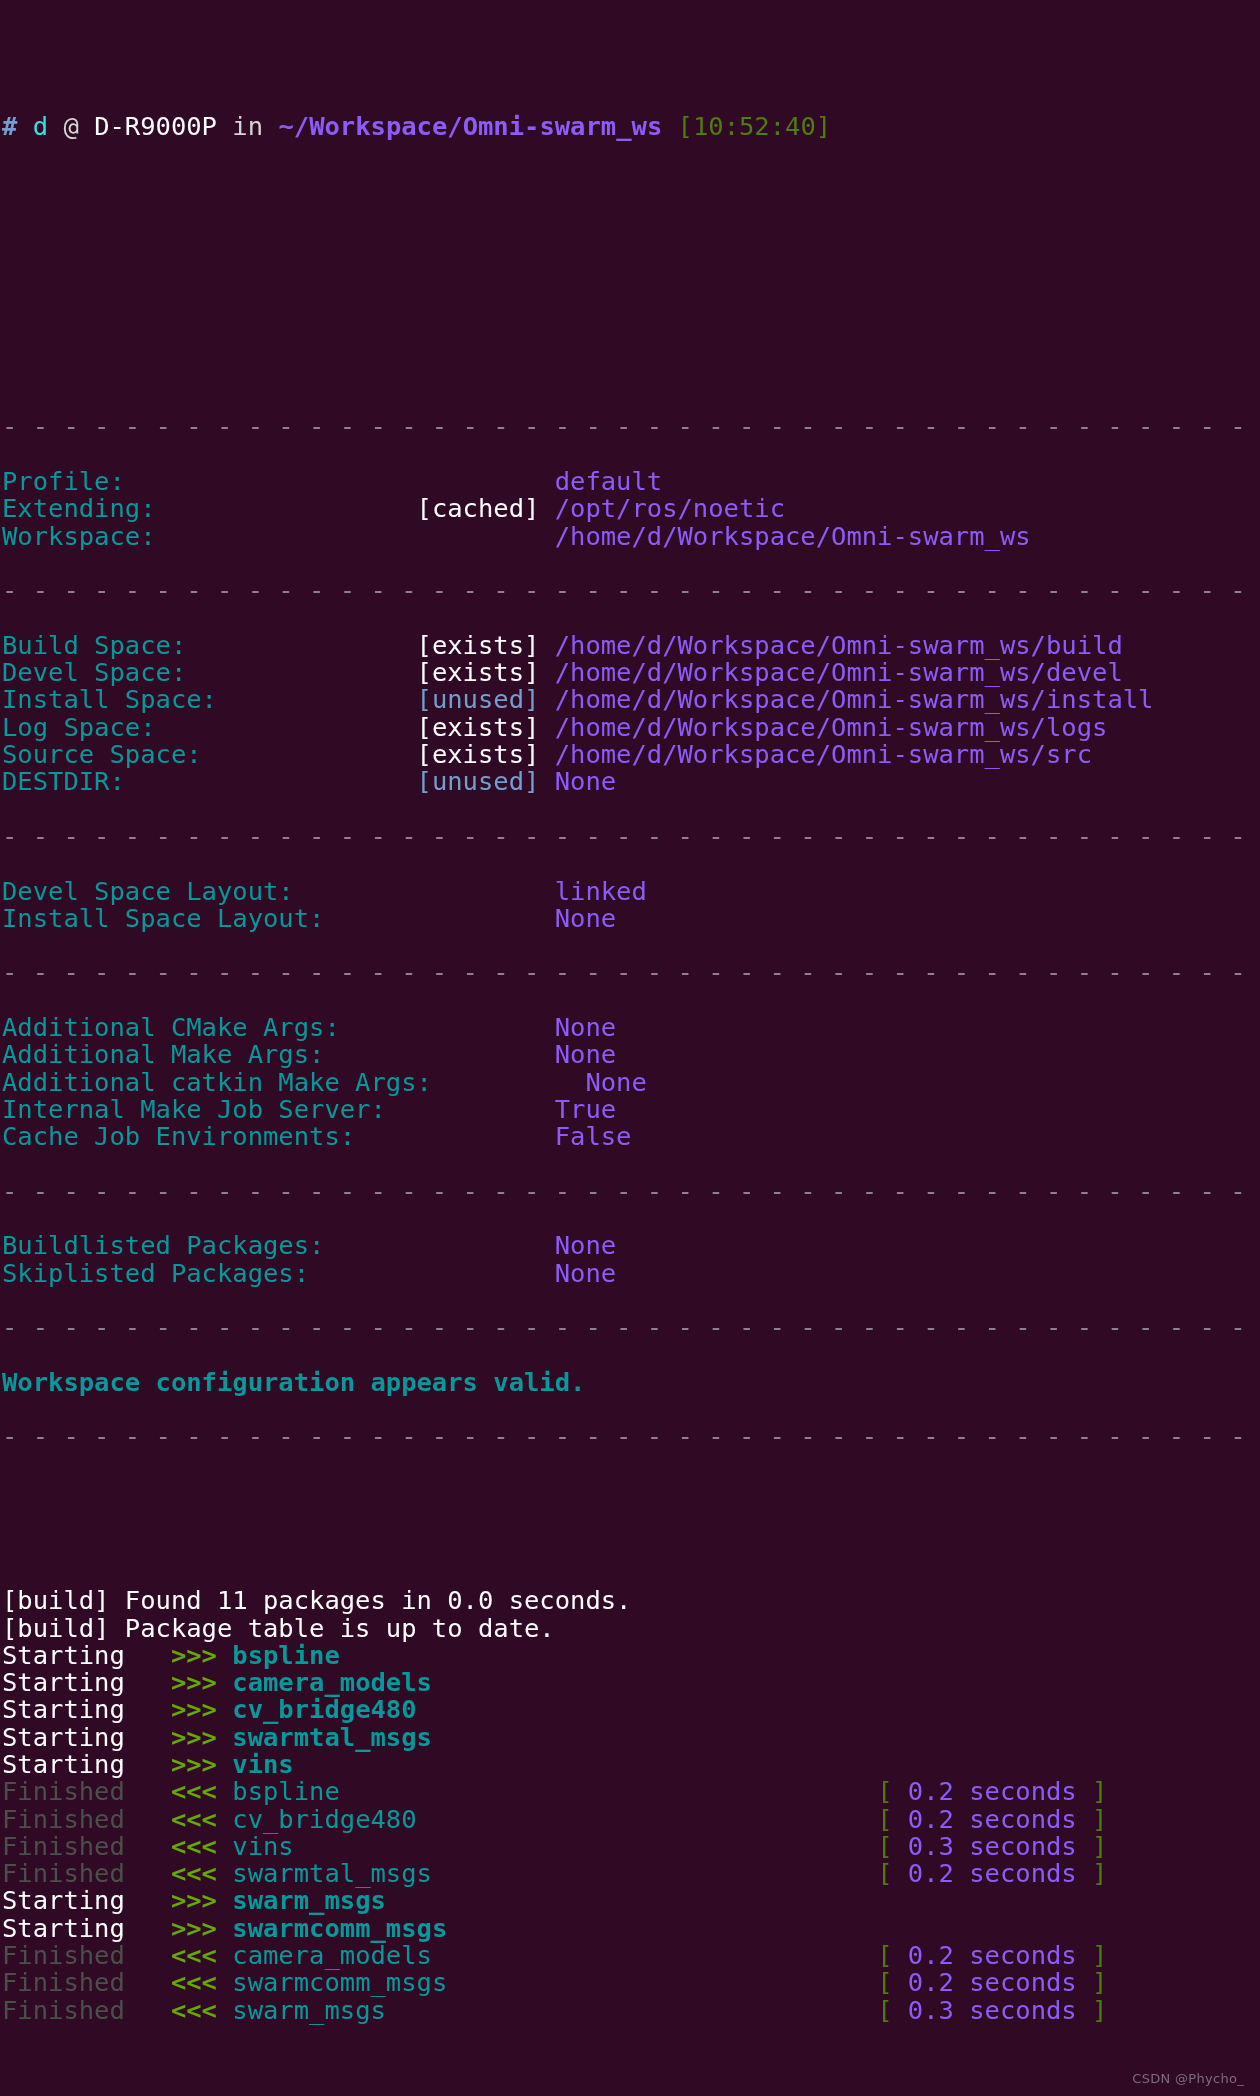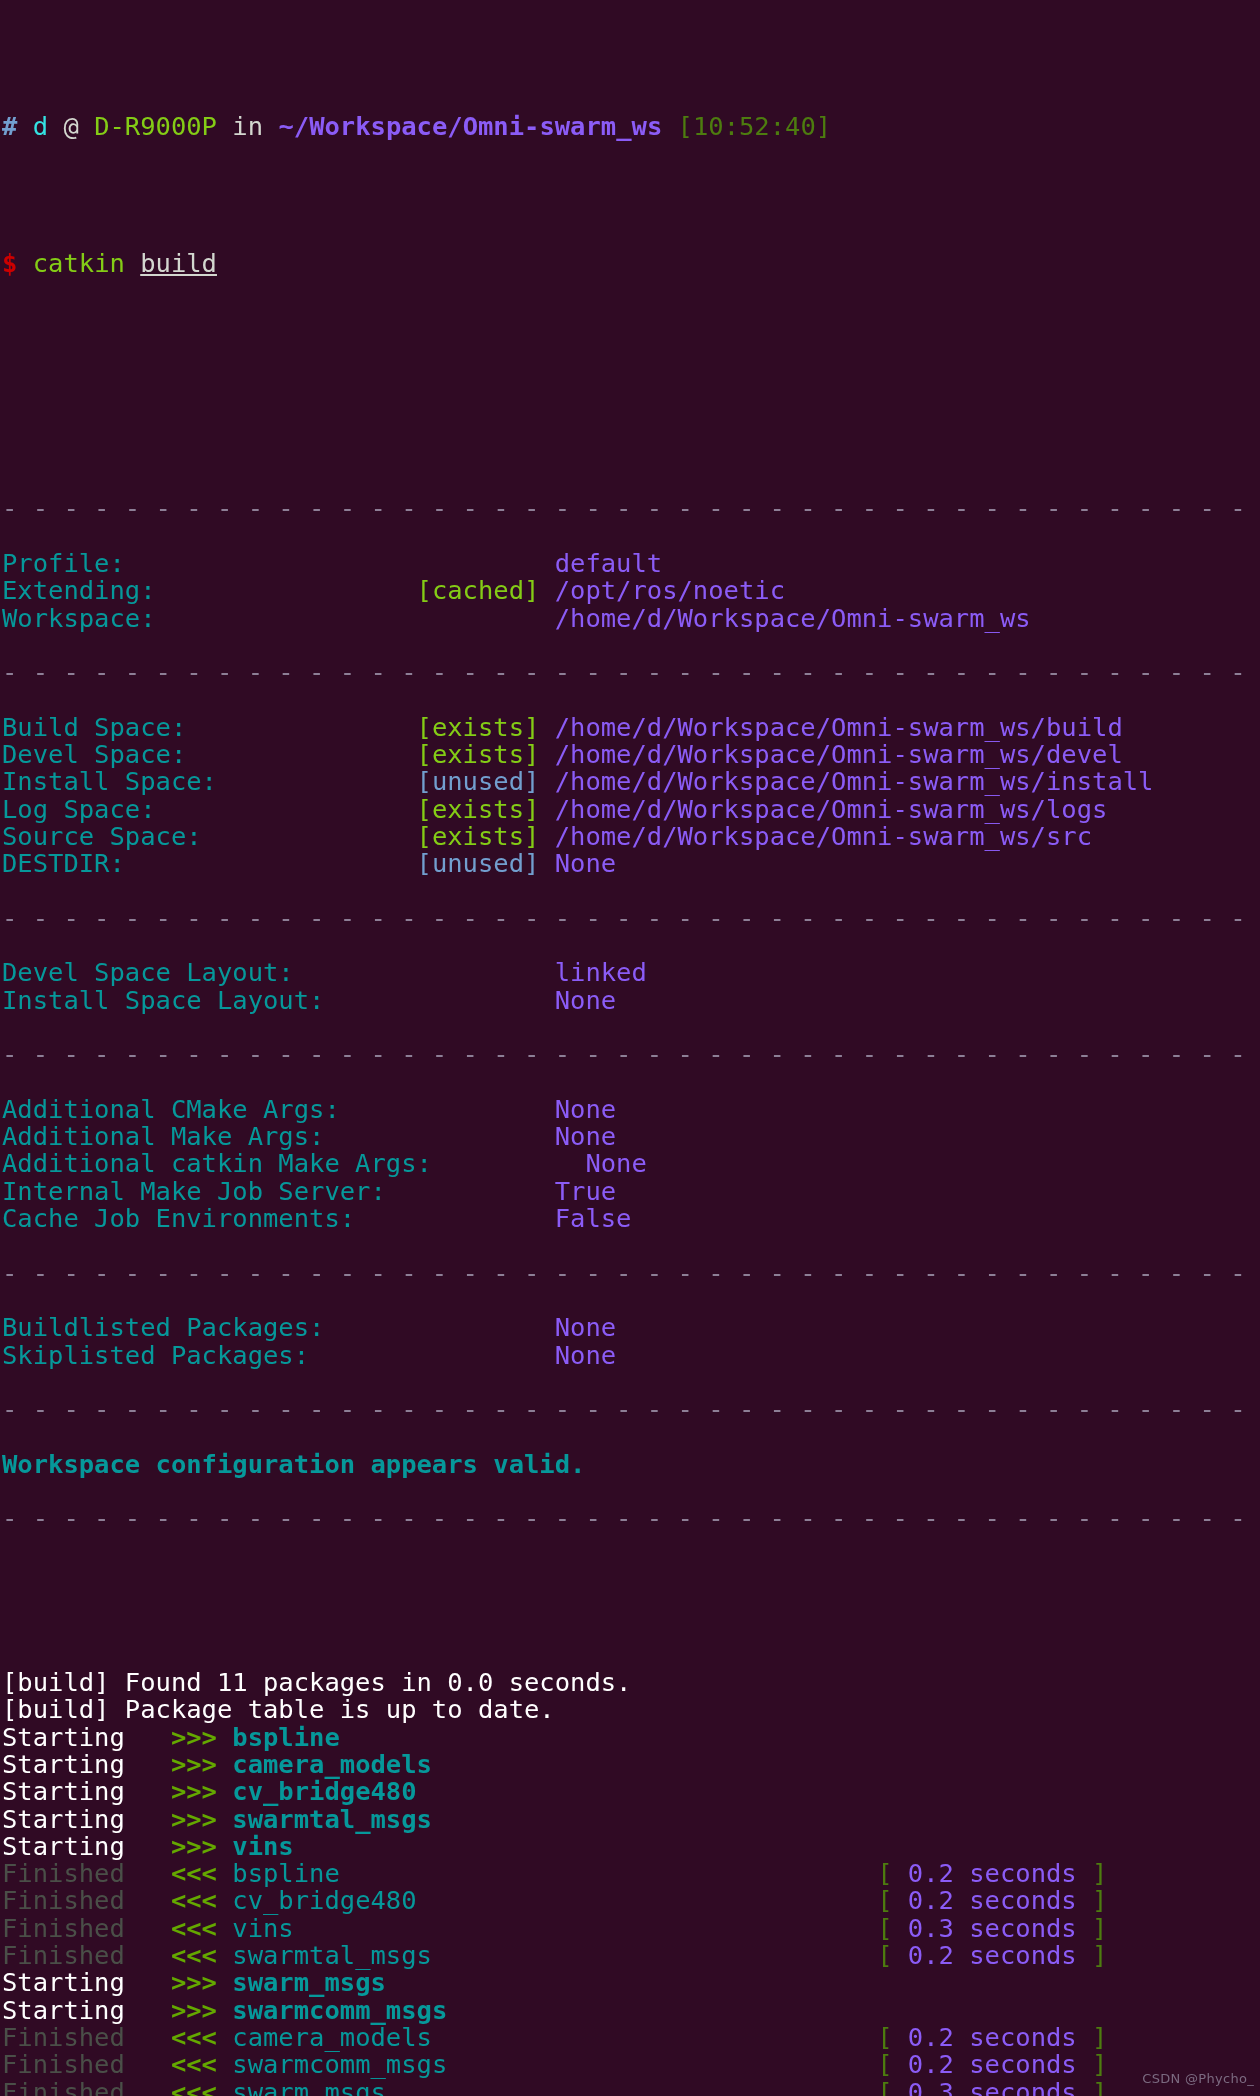--- a/index.html
+++ b/index.html
@@ -23,50 +23,49 @@
   }
   .line { white-space: pre; height: 27.3px; }
 
   
   .c-white   { color: #ffffff; }
   .c-gray    { color: #d3d7cf; }
   .c-cyan    { color: #06989a; }
   .c-brcyan  { color: #34e2e2; }
   .c-teal    { color: #06989a; }
   .c-yellow  { color: #8b5cf6; }
-  .c-green   { color: #84cc16; }
+  .c-green   { color: #ffffff; }
   .c-brgreen { color: #64a800; }
   .c-red     { color: #cc0000; }
   .c-blue    { color: #729fcf; }
   .c-dim     { color: #4a4f48; }
   .c-sep     { color: #8d7f96; }
   .c-lightblue { color: #4d7c0f; }
   .bold   { font-weight: bold; }
   .uline  { text-decoration: underline; }
   
   #watermark {
     position: absolute;
-    right: 6px;
+    right: 16px;
     bottom: 4px;
     font-family: "DejaVu Sans", "Liberation Sans", sans-serif;
     font-size: 13px;
     color: #7b6a80;
     letter-spacing: 0.3px;
   }
 </style>
 </head>
 <body>
 
 <div id="term">
 
   
   <div class="line"><span class="c-blue bold">#</span><span class="c-gray"> </span><span class="c-brcyan">d</span><span class="c-gray"> </span><span class="c-gray">@</span><span class="c-gray"> </span><span class="c-green">D-R9000P</span><span class="c-gray"> </span><span class="c-gray">in</span><span class="c-gray"> </span><span class="c-yellow bold">~/Workspace/Omni-swarm_ws</span><span class="c-gray"> </span><span class="c-lightblue">[10:52:40]</span></div>
 
   
-  <div class="line"><span class="c-red bold">$</span><span class="c-gray"> </span><span class="c-green">catkin</span><span class="c-gray"> </span><span class="c-gray uline">build</span></div>
 
   <div class="line">&nbsp;</div>
 
   
   <div id="config-area"><div class="line"><span class="c-sep">- - - - - - - - - - - - - - - - - - - - - - - - - - - - - - - - - - - - - - - - - - - - - - -</span></div><div class="line"> </div><div class="line"><span class="c-teal">Profile:                  </span><span>          </span><span class="c-yellow">default</span></div><div class="line"><span class="c-teal">Extending:                </span><span class="c-green"> [cached] </span><span class="c-yellow">/opt/ros/noetic</span></div><div class="line"><span class="c-teal">Workspace:                </span><span>          </span><span class="c-yellow">/home/d/Workspace/Omni-swarm_ws</span></div><div class="line"> </div><div class="line"><span class="c-sep">- - - - - - - - - - - - - - - - - - - - - - - - - - - - - - - - - - - - - - - - - - - - - - -</span></div><div class="line"> </div><div class="line"><span class="c-teal">Build Space:              </span><span class="c-green"> [exists] </span><span class="c-yellow">/home/d/Workspace/Omni-swarm_ws/build</span></div><div class="line"><span class="c-teal">Devel Space:              </span><span class="c-green"> [exists] </span><span class="c-yellow">/home/d/Workspace/Omni-swarm_ws/devel</span></div><div class="line"><span class="c-teal">Install Space:            </span><span class="c-blue"> [unused] </span><span class="c-yellow">/home/d/Workspace/Omni-swarm_ws/install</span></div><div class="line"><span class="c-teal">Log Space:                </span><span class="c-green"> [exists] </span><span class="c-yellow">/home/d/Workspace/Omni-swarm_ws/logs</span></div><div class="line"><span class="c-teal">Source Space:             </span><span class="c-green"> [exists] </span><span class="c-yellow">/home/d/Workspace/Omni-swarm_ws/src</span></div><div class="line"><span class="c-teal">DESTDIR:                  </span><span class="c-blue"> [unused] </span><span class="c-yellow">None</span></div><div class="line"> </div><div class="line"><span class="c-sep">- - - - - - - - - - - - - - - - - - - - - - - - - - - - - - - - - - - - - - - - - - - - - - -</span></div><div class="line"> </div><div class="line"><span class="c-teal">Devel Space Layout:       </span><span>          </span><span class="c-yellow">linked</span></div><div class="line"><span class="c-teal">Install Space Layout:     </span><span>          </span><span class="c-yellow">None</span></div><div class="line"> </div><div class="line"><span class="c-sep">- - - - - - - - - - - - - - - - - - - - - - - - - - - - - - - - - - - - - - - - - - - - - - -</span></div><div class="line"> </div><div class="line"><span class="c-teal">Additional CMake Args:    </span><span>          </span><span class="c-yellow">None</span></div><div class="line"><span class="c-teal">Additional Make Args:     </span><span>          </span><span class="c-yellow">None</span></div><div class="line"><span class="c-teal">Additional catkin Make Args:</span><span>          </span><span class="c-yellow">None</span></div><div class="line"><span class="c-teal">Internal Make Job Server: </span><span>          </span><span class="c-yellow">True</span></div><div class="line"><span class="c-teal">Cache Job Environments:   </span><span>          </span><span class="c-yellow">False</span></div><div class="line"> </div><div class="line"><span class="c-sep">- - - - - - - - - - - - - - - - - - - - - - - - - - - - - - - - - - - - - - - - - - - - - - -</span></div><div class="line"> </div><div class="line"><span class="c-teal">Buildlisted Packages:     </span><span>          </span><span class="c-yellow">None</span></div><div class="line"><span class="c-teal">Skiplisted Packages:      </span><span>          </span><span class="c-yellow">None</span></div><div class="line"> </div><div class="line"><span class="c-sep">- - - - - - - - - - - - - - - - - - - - - - - - - - - - - - - - - - - - - - - - - - - - - - -</span></div><div class="line"> </div><div class="line"><span class="c-teal bold">Workspace configuration appears valid.</span></div><div class="line"> </div><div class="line"><span class="c-sep">- - - - - - - - - - - - - - - - - - - - - - - - - - - - - - - - - - - - - - - - - - - - - - -</span></div><div class="line"> </div></div>
 
   
   <div id="build-area"><div class="line"><span class="c-white">[build]</span><span class="c-white"> Found 11 packages in 0.0 seconds.</span></div><div class="line"><span class="c-white">[build]</span><span class="c-white"> Package table is up to date.</span></div><div class="line"><span class="c-white">Starting   </span><span class="c-brgreen bold">&gt;&gt;&gt; </span><span class="c-cyan bold">bspline</span></div><div class="line"><span class="c-white">Starting   </span><span class="c-brgreen bold">&gt;&gt;&gt; </span><span class="c-cyan bold">camera_models</span></div><div class="line"><span class="c-white">Starting   </span><span class="c-brgreen bold">&gt;&gt;&gt; </span><span class="c-cyan bold">cv_bridge480</span></div><div class="line"><span class="c-white">Starting   </span><span class="c-brgreen bold">&gt;&gt;&gt; </span><span class="c-cyan bold">swarmtal_msgs</span></div><div class="line"><span class="c-white">Starting   </span><span class="c-brgreen bold">&gt;&gt;&gt; </span><span class="c-cyan bold">vins</span></div><div class="line"><span class="c-dim">Finished   </span><span class="c-brgreen bold">&lt;&lt;&lt; </span><span class="c-cyan">bspline</span><span>                                   </span><span class="c-lightblue">[ </span><span class="c-yellow">0.2 seconds</span><span class="c-lightblue"> ]</span></div><div class="line"><span class="c-dim">Finished   </span><span class="c-brgreen bold">&lt;&lt;&lt; </span><span class="c-cyan">cv_bridge480</span><span>                              </span><span class="c-lightblue">[ </span><span class="c-yellow">0.2 seconds</span><span class="c-lightblue"> ]</span></div><div class="line"><span class="c-dim">Finished   </span><span class="c-brgreen bold">&lt;&lt;&lt; </span><span class="c-cyan">vins</span><span>                                      </span><span class="c-lightblue">[ </span><span class="c-yellow">0.3 seconds</span><span class="c-lightblue"> ]</span></div><div class="line"><span class="c-dim">Finished   </span><span class="c-brgreen bold">&lt;&lt;&lt; </span><span class="c-cyan">swarmtal_msgs</span><span>                             </span><span class="c-lightblue">[ </span><span class="c-yellow">0.2 seconds</span><span class="c-lightblue"> ]</span></div><div class="line"><span class="c-white">Starting   </span><span class="c-brgreen bold">&gt;&gt;&gt; </span><span class="c-cyan bold">swarm_msgs</span></div><div class="line"><span class="c-white">Starting   </span><span class="c-brgreen bold">&gt;&gt;&gt; </span><span class="c-cyan bold">swarmcomm_msgs</span></div><div class="line"><span class="c-dim">Finished   </span><span class="c-brgreen bold">&lt;&lt;&lt; </span><span class="c-cyan">camera_models</span><span>                             </span><span class="c-lightblue">[ </span><span class="c-yellow">0.2 seconds</span><span class="c-lightblue"> ]</span></div><div class="line"><span class="c-dim">Finished   </span><span class="c-brgreen bold">&lt;&lt;&lt; </span><span class="c-cyan">swarmcomm_msgs</span><span>                            </span><span class="c-lightblue">[ </span><span class="c-yellow">0.2 seconds</span><span class="c-lightblue"> ]</span></div><div class="line"><span class="c-dim">Finished   </span><span class="c-brgreen bold">&lt;&lt;&lt; </span><span class="c-cyan">swarm_msgs</span><span>                                </span><span class="c-lightblue">[ </span><span class="c-yellow">0.3 seconds</span><span class="c-lightblue"> ]</span></div></div>
 
 </div>

